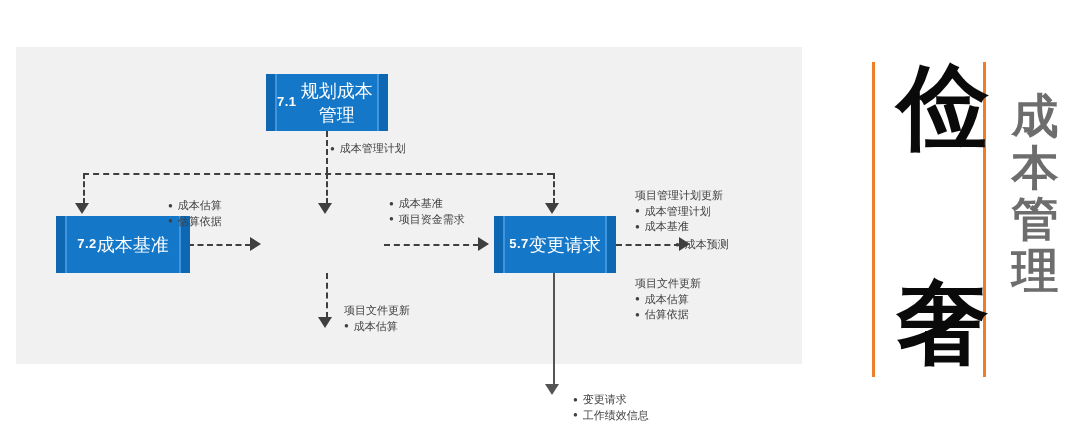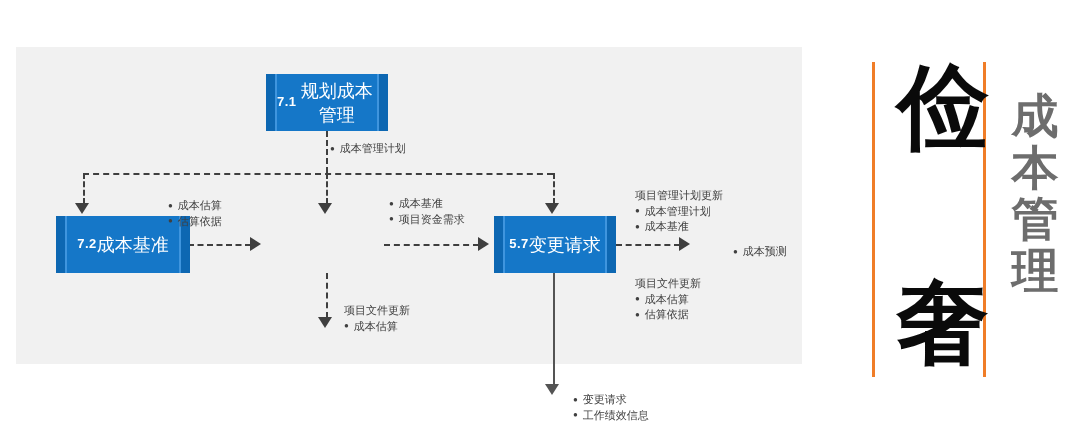--- a/index.html
+++ b/index.html
@@ -161,21 +161,21 @@
     <span class="bl">成本基准</span>
     <span class="bl">项目资金需求</span>
   </div>
 
   <div class="lbl" style="left:635px;top:188px;">
     <span class="hd">项目管理计划更新</span>
     <span class="bl">成本管理计划</span>
     <span class="bl">成本基准</span>
   </div>
 
-  <div class="lbl" style="left:733px;top:237px;margin-top:7px;">
+  <div class="lbl" style="left:675px;top:237px;">
     <span class="bl">成本预测</span>
   </div>
 
   <div class="lbl" style="left:635px;top:276px;">
     <span class="hd">项目文件更新</span>
     <span class="bl">成本估算</span>
     <span class="bl">估算依据</span>
   </div>
 
   <div class="lbl" style="left:344px;top:303px;">

